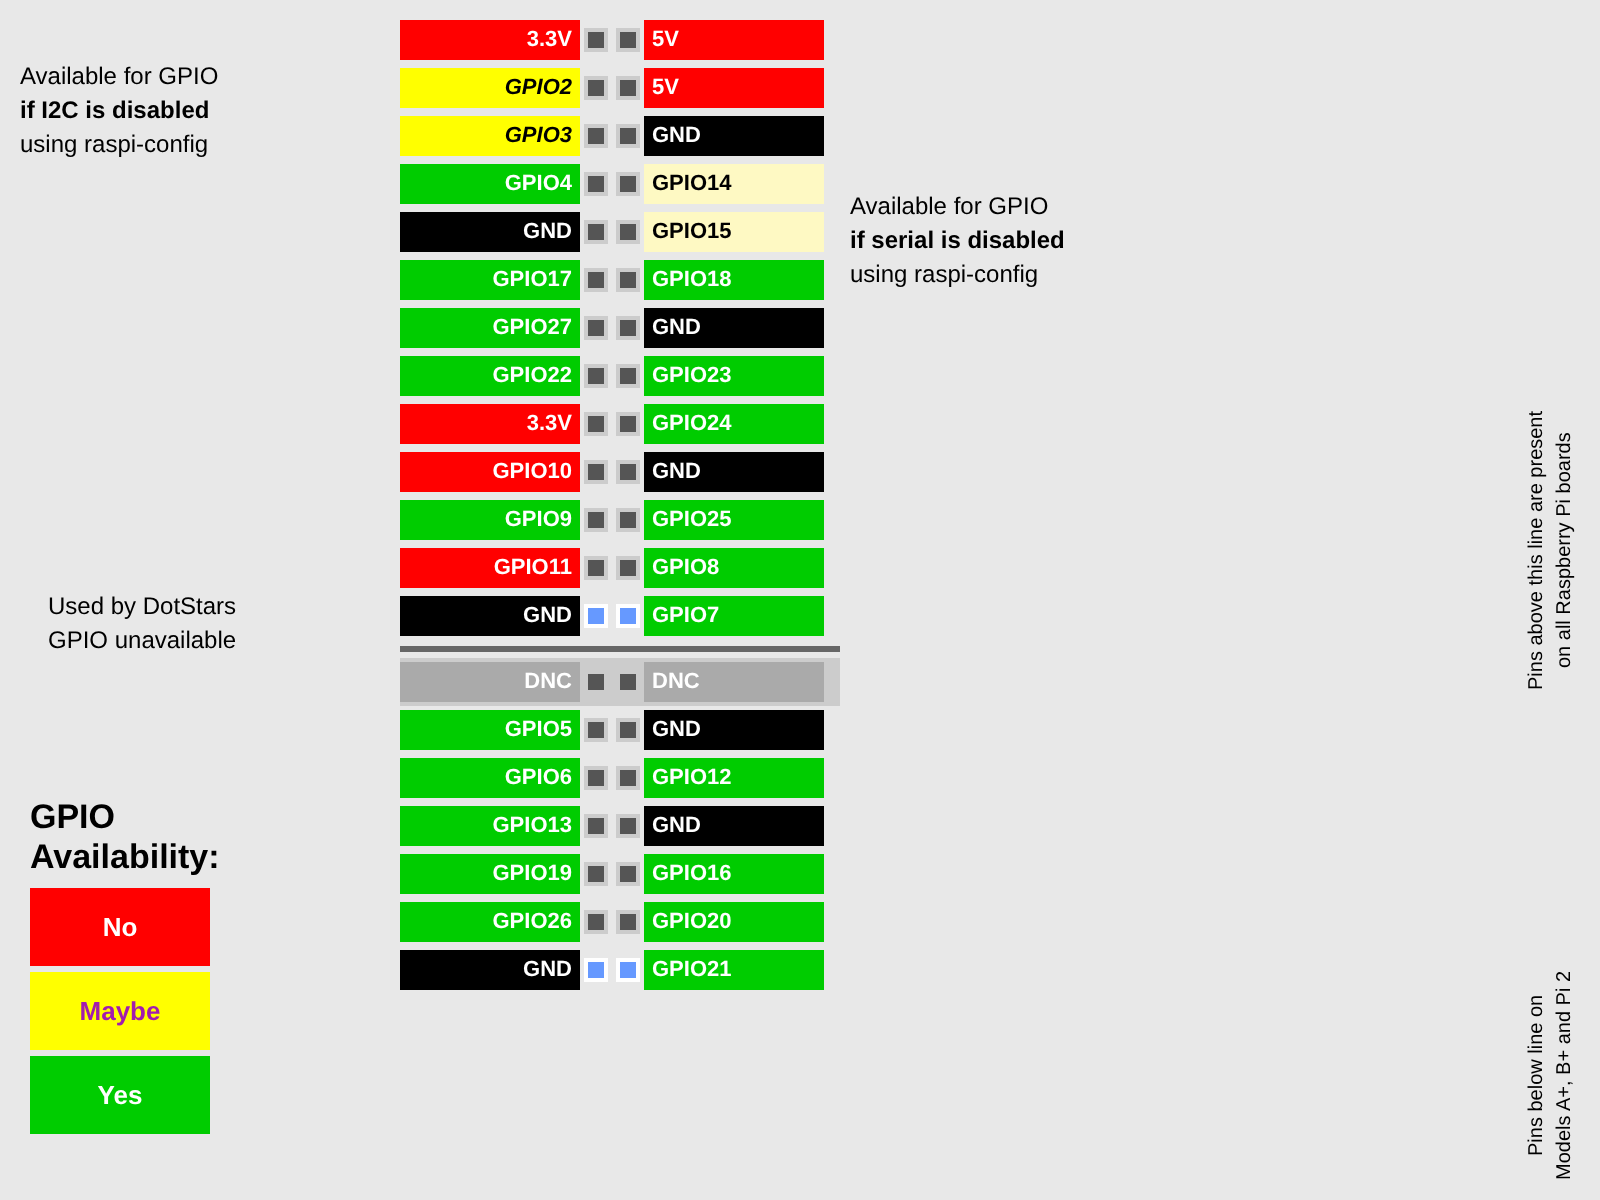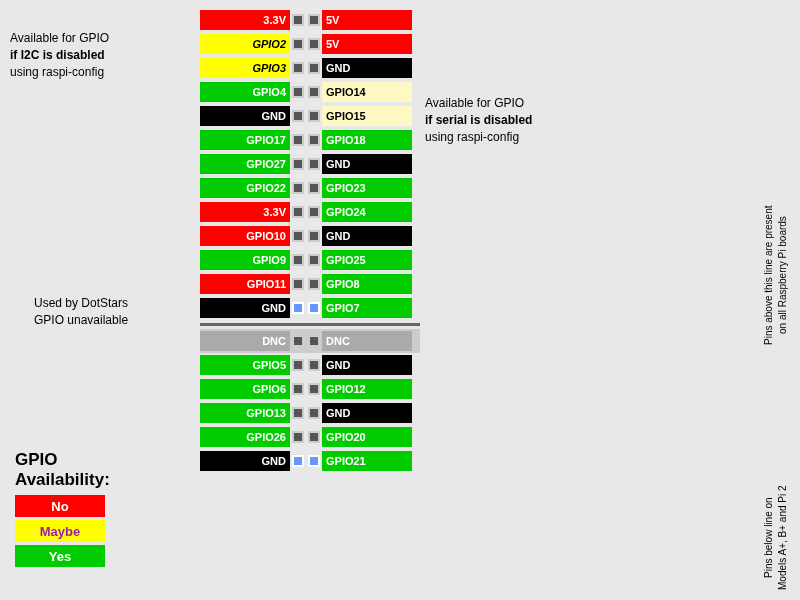--- a/index.html
+++ b/index.html
@@ -103,21 +103,21 @@
       left: 10px;
       font-size: 12px;
       color: #000;
       line-height: 1.4;
     }
     .annotation-i2c strong { font-weight: bold; }
 
     .annotation-dotstars {
       position: absolute;
       top: 295px;
-      left: 34px;
+      left: 24px;
       font-size: 12px;
       color: #000;
       line-height: 1.4;
     }
 
     .annotation-serial {
       position: absolute;
       top: 95px;
       left: 5px;
       font-size: 12px;
@@ -137,21 +137,21 @@
       font-size: 17px;
       font-weight: bold;
       margin-bottom: 5px;
     }
 
     .legend-item {
       display: flex;
       align-items: center;
       justify-content: center;
       width: 90px;
-      height: 22px;
+      height: 39px;
       margin: 3px 0;
       font-weight: bold;
       font-size: 13px;
       color: white;
     }
 
     .legend-item.no { background: #ff0000; }
     .legend-item.maybe { background: #ffff00; color: #a21caf; }
     .legend-item.yes { background: #00cc00; }
   </style>
@@ -334,20 +334,28 @@
 
     <div class="pin-row">
       <div class="pin-label green">GPIO13</div>
       <div class="pin-connectors">
         <div class="pin-connector"></div>
         <div class="pin-connector"></div>
       </div>
       <div class="pin-right-label black">GND</div>
     </div>
 
+    <div class="pin-row">
+      <div class="pin-label green">GPIO19</div>
+      <div class="pin-connectors">
+        <div class="pin-connector"></div>
+        <div class="pin-connector"></div>
+      </div>
+      <div class="pin-right-label green">GPIO16</div>
+    </div>
 
     <div class="pin-row">
       <div class="pin-label green">GPIO26</div>
       <div class="pin-connectors">
         <div class="pin-connector"></div>
         <div class="pin-connector"></div>
       </div>
       <div class="pin-right-label green">GPIO20</div>
     </div>
 

